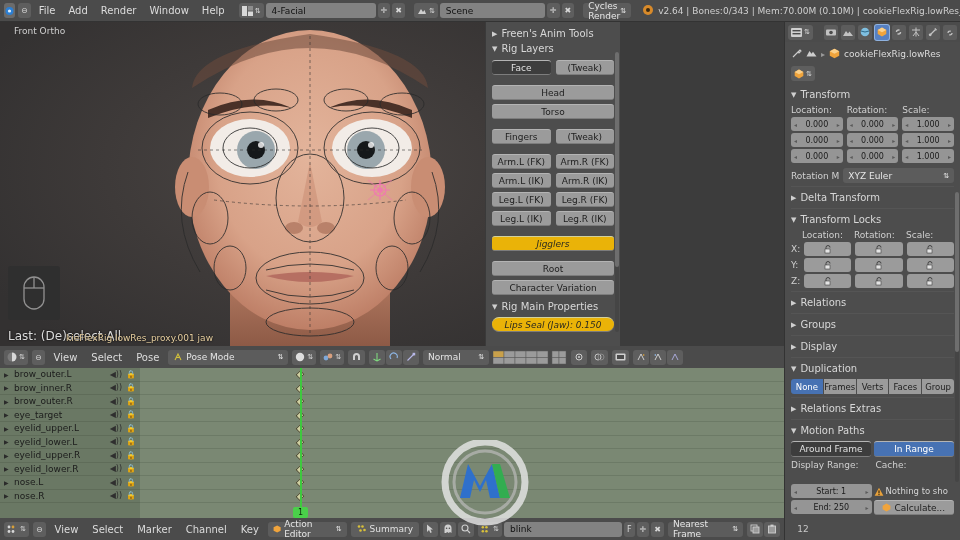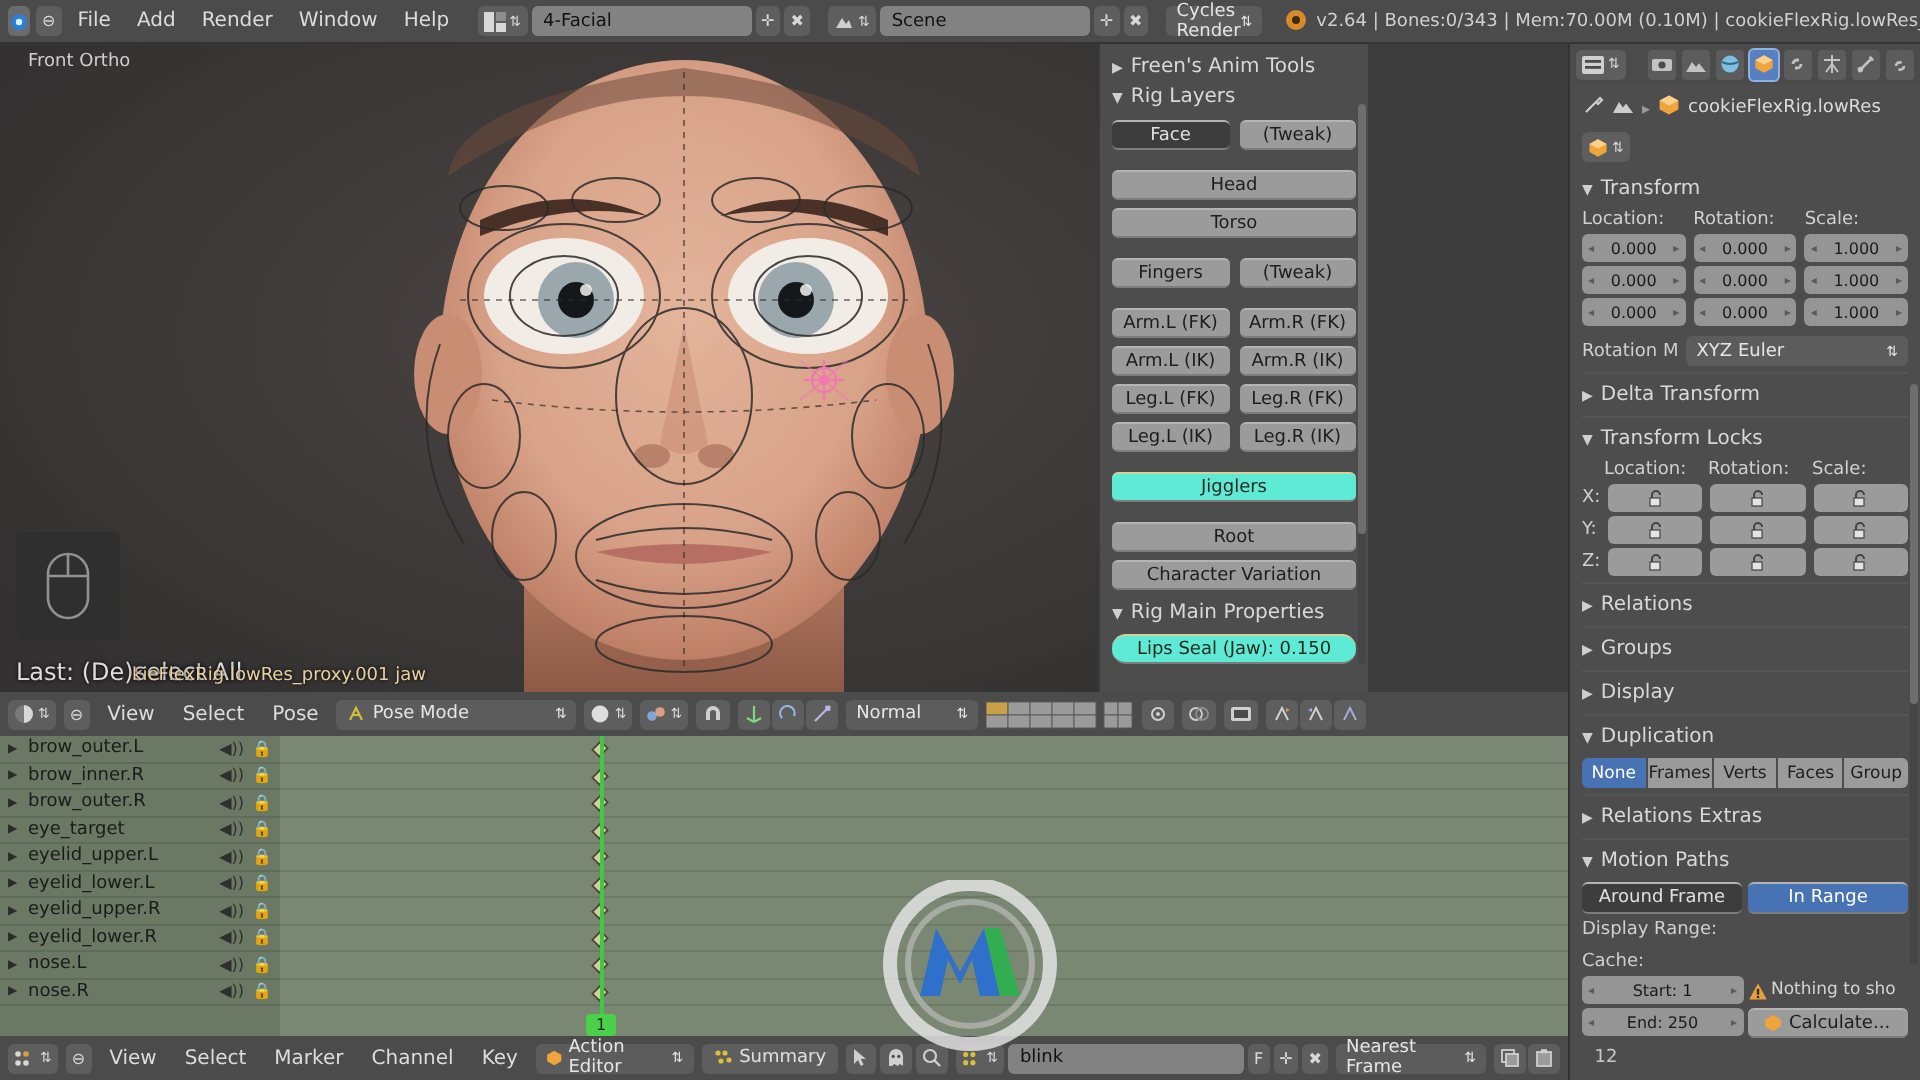--- a/index.html
+++ b/index.html
@@ -8,21 +8,21 @@
 
   #app { position:relative; width:960px; height:540px; }
 
   
   .btn {
     background:#9b9b9b; color:#1d1d1d; border-radius:3px; font-size:9px;
     display:flex; align-items:center; justify-content:center;
     height:15px; cursor:default; white-space:nowrap;
     border-top:1px solid #b4b4b4; border-bottom:1px solid #7d7d7d;
   }
-  .btn.olive { background:#5eead4; color:#2a2a20; border-top-color:#d3d09a; }
+  .btn.olive { background:#eab308; color:#2a2a20; border-top-color:#d3d09a;font-style:italic; }
   .btn.blue { background:#4772b3; color:#fff; }
   .btn.on { background:#3d3d3d; color:#e0e0e0; }
 
   .panelhdr { font-size:10px; color:#d8d8d8; display:flex; align-items:center;
     gap:4px; height:15px; }
   .tri { font-size:7px; color:#cfcfcf; }
   .menu { font-size:10px; color:#dcdcdc; padding:0 5px; }
   .iconbox { background:#5e5e5e; border-radius:3px; height:15px;
     display:flex; align-items:center; justify-content:center; padding:0 3px;
     font-size:8px; color:#d8d8d8; }
@@ -41,21 +41,21 @@
 
   
   #topbar { position:absolute; left:0; top:0; width:960px; height:22px;
     background:#4b4b4b; display:flex; align-items:center; gap:3px; padding:0 4px;
     border-bottom:1px solid #333; }
   #topbar .blender-logo { width:16px; height:15px; background:#6b6b6b; border-radius:3px;
     display:flex; align-items:center; justify-content:center; color:#cfe4f5; font-size:9px; }
   #infotxt { font-size:9px; color:#d0d0d0; white-space:nowrap; }
 
   
-  #viewport { position:absolute; left:0; top:22px; width:684px; height:324px;
+  #viewport { position:absolute; left:0; top:22px; width:620px; height:324px;
     background:#3b3b3b; overflow:hidden; }
   #vpbg { position:absolute; inset:0; background:
       radial-gradient(ellipse 60% 70% at 50% 45%, #4b4644 0%, #3e3a39 55%, #333131 100%); }
   #frontortho { position:absolute; left:14px; top:4px; font-size:9px; color:#cfcfcf; }
   #lastop { position:absolute; left:8px; bottom:3px; font-size:12px; color:#dcdcdc;
     text-shadow:0 0 2px #000; white-space:nowrap; }
   #lastop2 { position:absolute; left:66px; bottom:3px; font-size:9px; color:#e8d0a0;
     text-shadow:0 0 2px #000; white-space:nowrap; }
   #mouseicon { position:absolute; left:8px; bottom:26px; width:52px; height:54px;
     background:#2f2f2f; border-radius:3px; display:flex; align-items:center;
@@ -100,21 +100,21 @@
     display:flex; align-items:center; justify-content:center; font-size:8px; color:#3a3a3a; }
   .dupblock { display:flex; gap:1px; margin:3px 0; }
   .dupblock > div { flex:1; height:15px; font-size:8.5px; display:flex;
     align-items:center; justify-content:center; background:#9b9b9b; color:#1d1d1d; }
   .dupblock > div:first-child { border-radius:3px 0 0 3px; }
   .dupblock > div:last-child { border-radius:0 3px 3px 0; }
   .dupblock > div.sel { background:#4772b3; color:#fff; }
   .mprow { display:flex; gap:3px; margin:3px 0; }
   .mprow > div { flex:1; height:16px; border-radius:3px; font-size:9px;
     display:flex; align-items:center; justify-content:center; }
-  .twocol { display:flex; gap:6px; font-size:9px; color:#d0d0d0;flex-direction:column; }
+  .twocol { display:flex; gap:6px; font-size:9px; color:#d0d0d0; }
   .twocol > div { flex:1; }
   #propscroll { position:absolute; right:1px; top:170px; width:4px; height:290px;
     background:#454545; border-radius:2px; }
   #propscroll i { position:absolute; top:0; width:4px; height:160px; background:#6e6e6e;
     border-radius:2px; display:block; }
 
   
   #dope { position:absolute; left:0; top:346px; width:784px; height:194px;
     background:#5b6b54; }
   #dopehdr { height:22px; background:#4b4b4b; display:flex; align-items:center;
@@ -610,21 +610,21 @@
         <span>Motion Paths</span>
       </div>
       <div class="mprow">
         <div class="btn on">Around Frame</div>
         <div class="btn blue">In Range</div>
       </div>
       <div class="twocol" style="margin-top:2px;">
         <div>Display Range:</div>
         <div>Cache:</div>
       </div>
-      <div style="display:flex;gap:2px;margin-top:2px;">
+      <div style="display:flex;gap:2px;margin-top:14px;">
         <div style="flex:1;">
           <div class="numfield" style="margin-bottom:2px;">Start: 1</div>
           <div class="numfield">End: 250</div>
         </div>
         <div style="flex:1;">
           <div style="display:flex;align-items:center;gap:2px;height:14px;margin-bottom:2px;">
             <span>
               <svg width="10" height="10" viewBox="0 0 10 10">
                   <path d="M5 0.8 L9.4 8.8 L0.6 8.8Z" fill="#e8a13a"></path>
                   <rect x="4.4" y="3.4" width="1.2" height="3" fill="#3a2a10"></rect>

